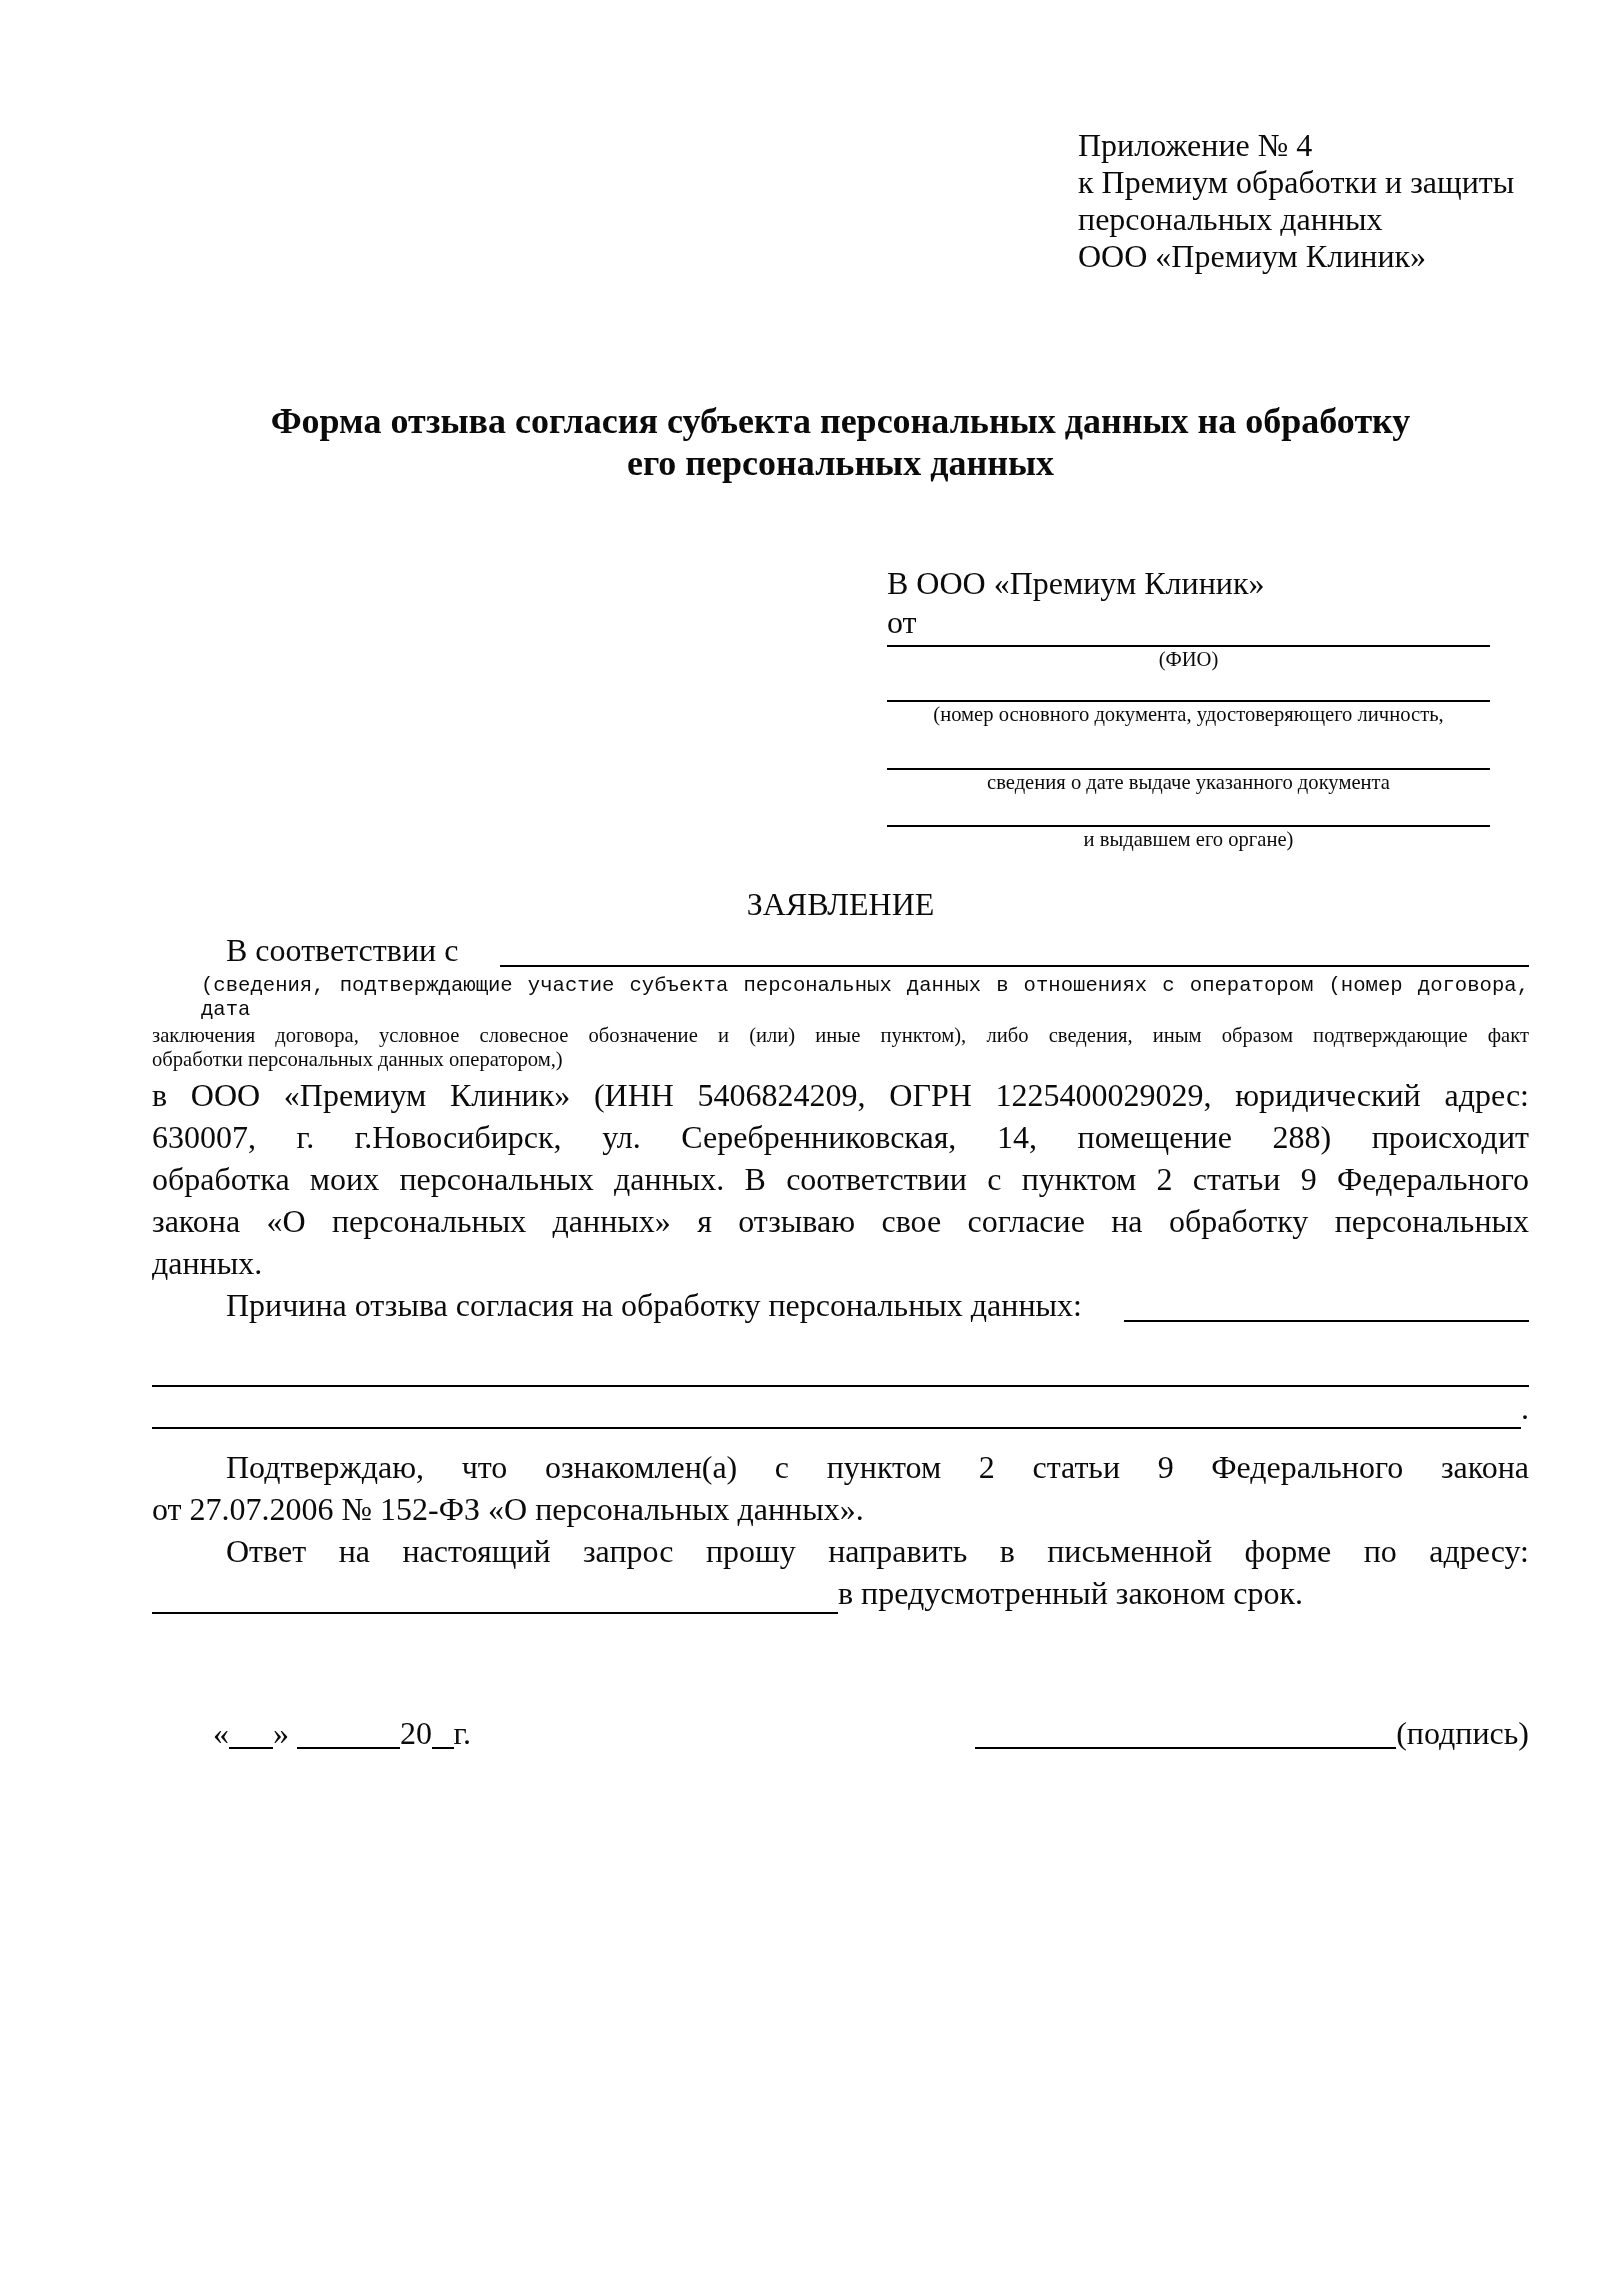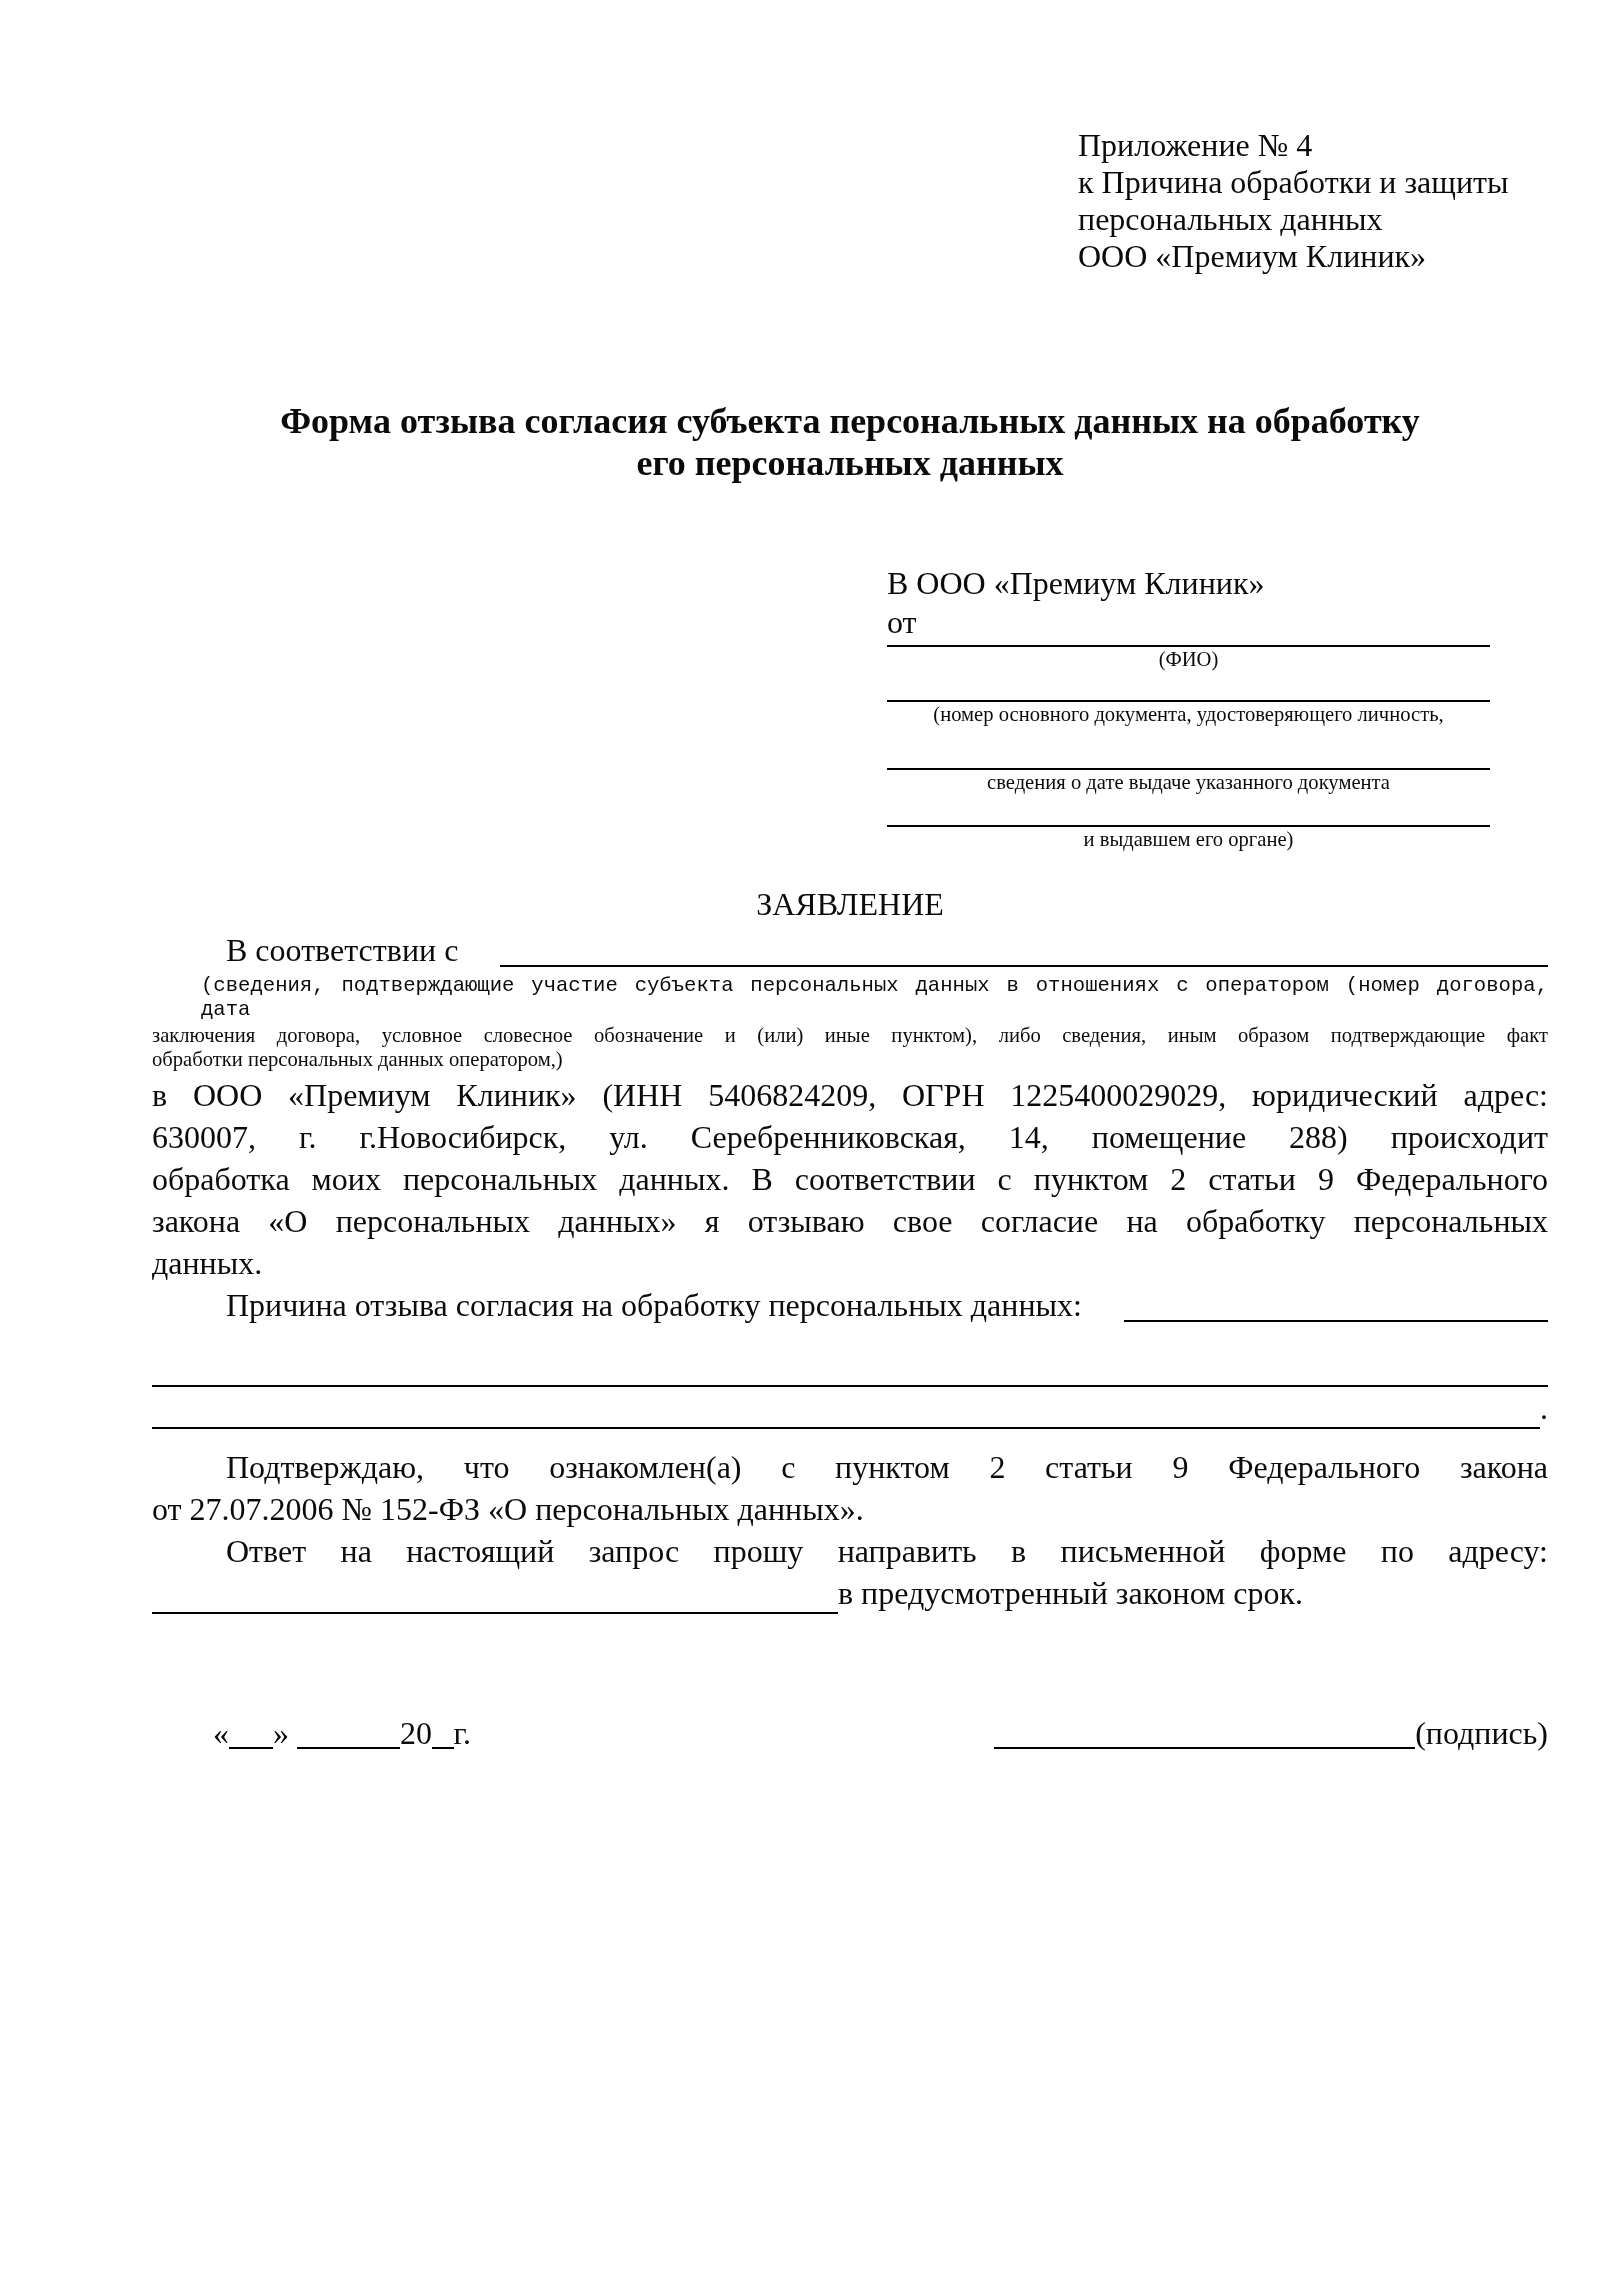--- a/index.html
+++ b/index.html
@@ -5,21 +5,21 @@
   * { margin: 0; padding: 0; box-sizing: border-box; }
   html, body { background: #e8e8e8; }
   .page {
     position: relative;
     width: 1621px;
     height: 2293px;
     margin: 0 auto;
     background: #ffffff;
     color: #0b0b0b;
     font-family: "Liberation Serif", "DejaVu Serif", serif;
-    padding: 127px 73px 0 152px;
+    padding: 127px 92px 0 152px;
     overflow: hidden;
   }
 
   
   .appendix { margin-left: 926px; font-size: 32px; line-height: 37px; }
 
   
   .doc-title { margin-top: 125px; text-align: center; font-weight: bold; font-size: 36px; line-height: 42px; }
 
   
@@ -60,21 +60,21 @@
   .b.w430 { width: 421px; }
   .siggrp { white-space: nowrap; }
 </style>
 </head>
 <body>
 
 <div class="page">
 
   <div class="appendix">
     <div>Приложение № 4</div>
-    <div>к Причина обработки и защиты</div>
+    <div>к Премиум обработки и защиты</div>
     <div>персональных данных</div>
     <div>ООО «Премиум Клиник»</div>
   </div>
 
   <div class="doc-title">
     <div>Форма отзыва согласия субъекта персональных данных на обработку</div>
     <div>его персональных данных</div>
   </div>
 
   <div class="addressee">

